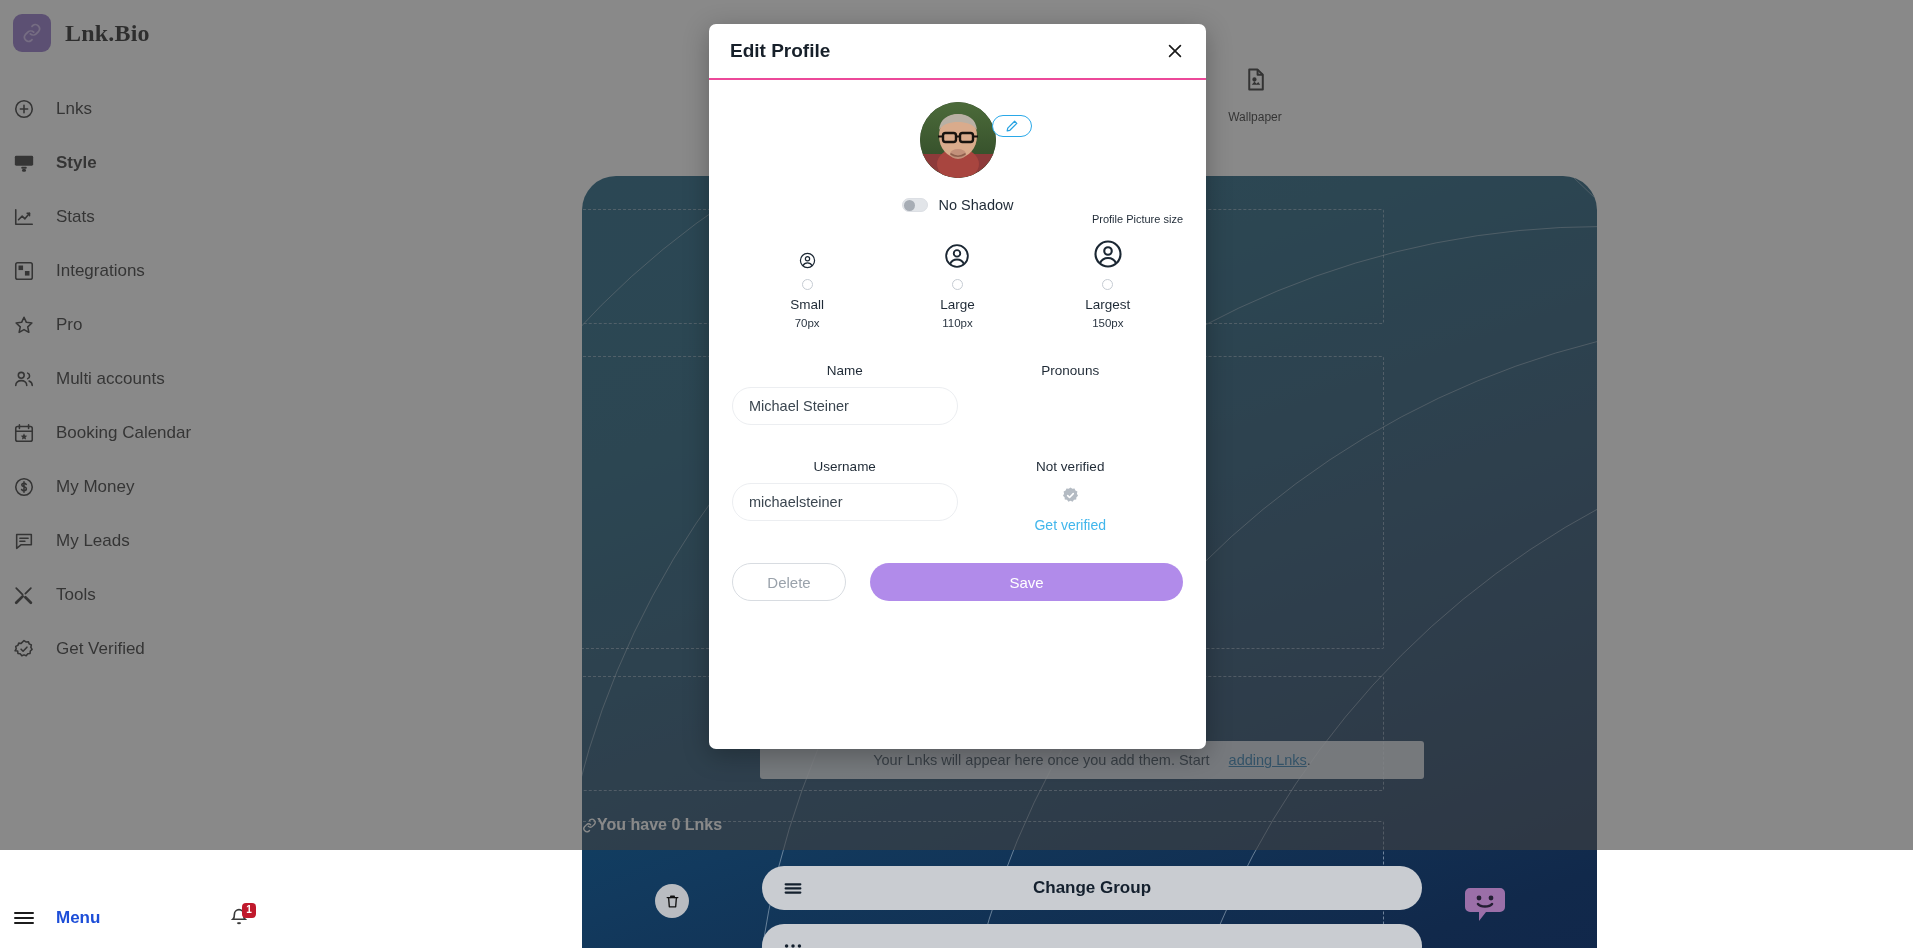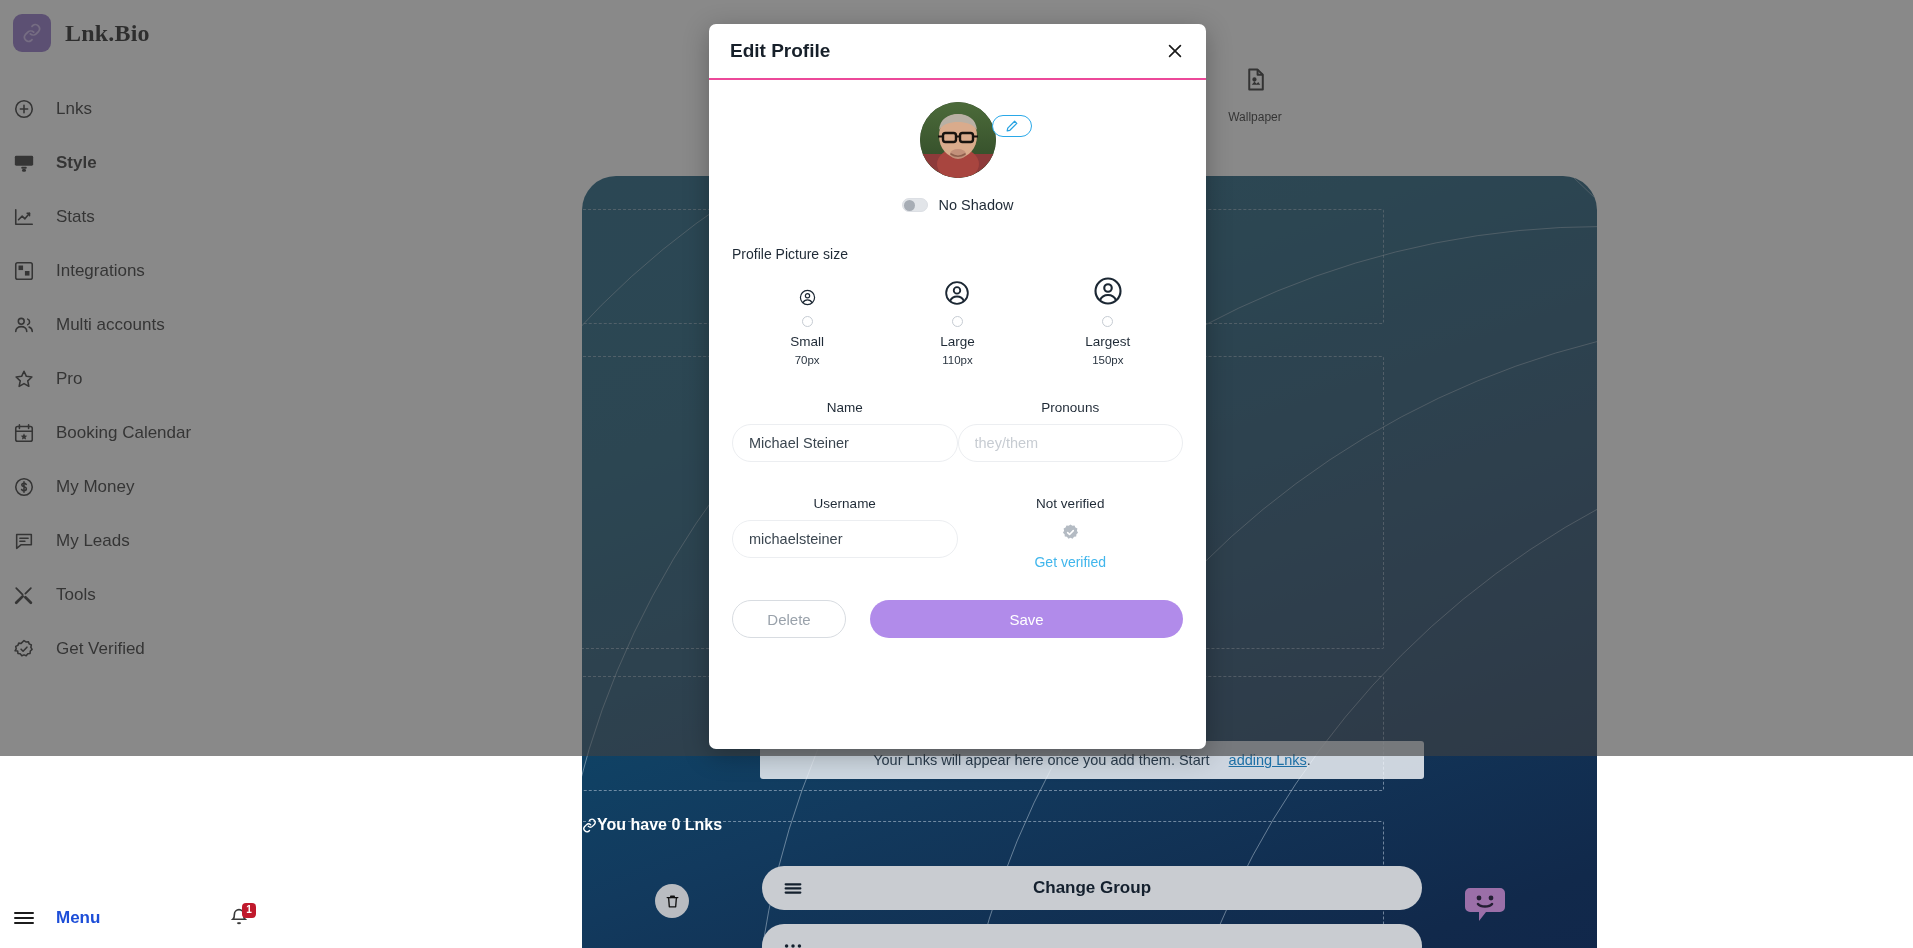--- a/index.html
+++ b/index.html
@@ -2,21 +2,21 @@
 <html><head>
 <meta charset="utf-8">
 <style>
   * { box-sizing: border-box; margin: 0; padding: 0; }
   html, body {
     width: 1913px; height: 948px;
     overflow: hidden;
     font-family: "Liberation Sans", sans-serif;
     background: #ffffff;
   }
-  #root { position: relative; width: 1913px; height: 756px; }
+  #root { position: relative; width: 1913px; height: 850px; }
 
   
   #app-layer { position: absolute; inset: 0; background: #ffffff; }
 
   
   .sidebar {
     position: absolute; left: 0; top: 0; width: 290px; height: 948px;
     background: #ffffff;
     padding: 0;
   }
@@ -151,21 +151,21 @@
   .switch {
     width: 26px; height: 14px; border-radius: 7px; background: #e2e5e9;
     position: relative; cursor: pointer; border: 1px solid #dcdfe4;
   }
   .switch .knob {
     position: absolute; left: 1px; top: 1px; width: 11px; height: 11px;
     border-radius: 50%; background: #a7adb5;
   }
   .shadow-label { font-size: 14.5px; color: #1f2a36; }
 
-  .size-title { text-align: left; font-size: 14px; color: #1f2a36; margin-top: 33px; }
+  .size-title { text-align: right; font-size: 11px; color: #1f2a36; }
   .size-grid { display: flex; margin-top: 14px; align-items: flex-end; }
   .size-opt { flex: 1; display: flex; flex-direction: column; align-items: center; cursor: pointer; }
   .size-opt .so-ico { display: flex; align-items: flex-end; height: 30px; }
   .radio {
     width: 11px; height: 11px; border-radius: 50%;
     border: 1.4px solid #c6ccd3; background: #fff; margin-top: 10px;
   }
   .radio.checked { border: none; background: #2aa8e8; box-shadow: inset 0 0 0 3px #fff, 0 0 0 0 #2aa8e8; }
   .radio.checked::after { content:""; }
   .so-label { font-size: 13.5px; color: #1f2a36; margin-top: 7px; }
@@ -257,37 +257,37 @@
               <rect x="3" y="3" width="18" height="18" rx="2"></rect>
               <rect x="6" y="6" width="5" height="5" fill="#232323" stroke="none"></rect>
               <rect x="13" y="12" width="5" height="5" fill="#232323" stroke="none"></rect>
             </svg>
           </span>
           <span class="nav-label">Integrations</span>
         </div>
 
         <div class="nav-item">
           <span class="nav-ico">
+            <svg width="22" height="22" viewBox="0 0 24 24" fill="none" stroke="#232323" stroke-width="1.7" stroke-linejoin="round">
+              <path d="M12 3.5l2.6 5.6 6 .7-4.5 4.2 1.2 6-5.3-3-5.3 3 1.2-6L3.4 9.8l6-.7z"></path>
+            </svg>
+          </span>
+          <span class="nav-label">Pro</span>
+        </div>
+
+        <div class="nav-item">
+          <span class="nav-ico">
             <svg width="22" height="22" viewBox="0 0 24 24" fill="none" stroke="#232323" stroke-width="1.7" stroke-linecap="round">
               <circle cx="9" cy="8" r="3.2"></circle>
                 <path d="M3 19c0-3.2 2.7-5.2 6-5.2s6 2 6 5.2"></path>
               <path d="M16 5.6a3.2 3.2 0 0 1 0 6"></path>
                 <path d="M17.5 14.2c2 .8 3.5 2.5 3.5 4.8"></path>
             </svg>
           </span>
           <span class="nav-label">Multi accounts</span>
-        </div>
-
-        <div class="nav-item">
-          <span class="nav-ico">
-            <svg width="22" height="22" viewBox="0 0 24 24" fill="none" stroke="#232323" stroke-width="1.7" stroke-linejoin="round">
-              <path d="M12 3.5l2.6 5.6 6 .7-4.5 4.2 1.2 6-5.3-3-5.3 3 1.2-6L3.4 9.8l6-.7z"></path>
-            </svg>
-          </span>
-          <span class="nav-label">Pro</span>
         </div>
 
         <div class="nav-item">
           <span class="nav-ico">
             <svg width="22" height="22" viewBox="0 0 24 24" fill="none" stroke="#232323" stroke-width="1.7">
               <rect x="3" y="5" width="18" height="16" rx="2"></rect>
               <path d="M7 3v4M17 3v4M3 10h18" stroke-linecap="round"></path>
               <path d="M12 12.4l1.1 2.3 2.5.3-1.9 1.7.5 2.5-2.2-1.3-2.2 1.3.5-2.5-1.9-1.7 2.5-.3z" fill="#232323" stroke="none"></path>
             </svg>
           </span>
@@ -550,21 +550,20 @@
 
       </div>
 
       <div class="fields">
         <div class="field">
           <div class="field-label">Name</div>
           <input class="field-input" value="Michael Steiner" style="">
         </div>
         <div class="field">
           <div class="field-label">Pronouns</div>
-          <input class="field-input" placeholder="they/them" style="">
         </div>
       </div>
 
       <div class="fields">
         <div class="field">
           <div class="field-label">Username</div>
           <input class="field-input" value="michaelsteiner" style="">
         </div>
         <div class="verify-col">
           <div class="field-label">Not verified</div>

